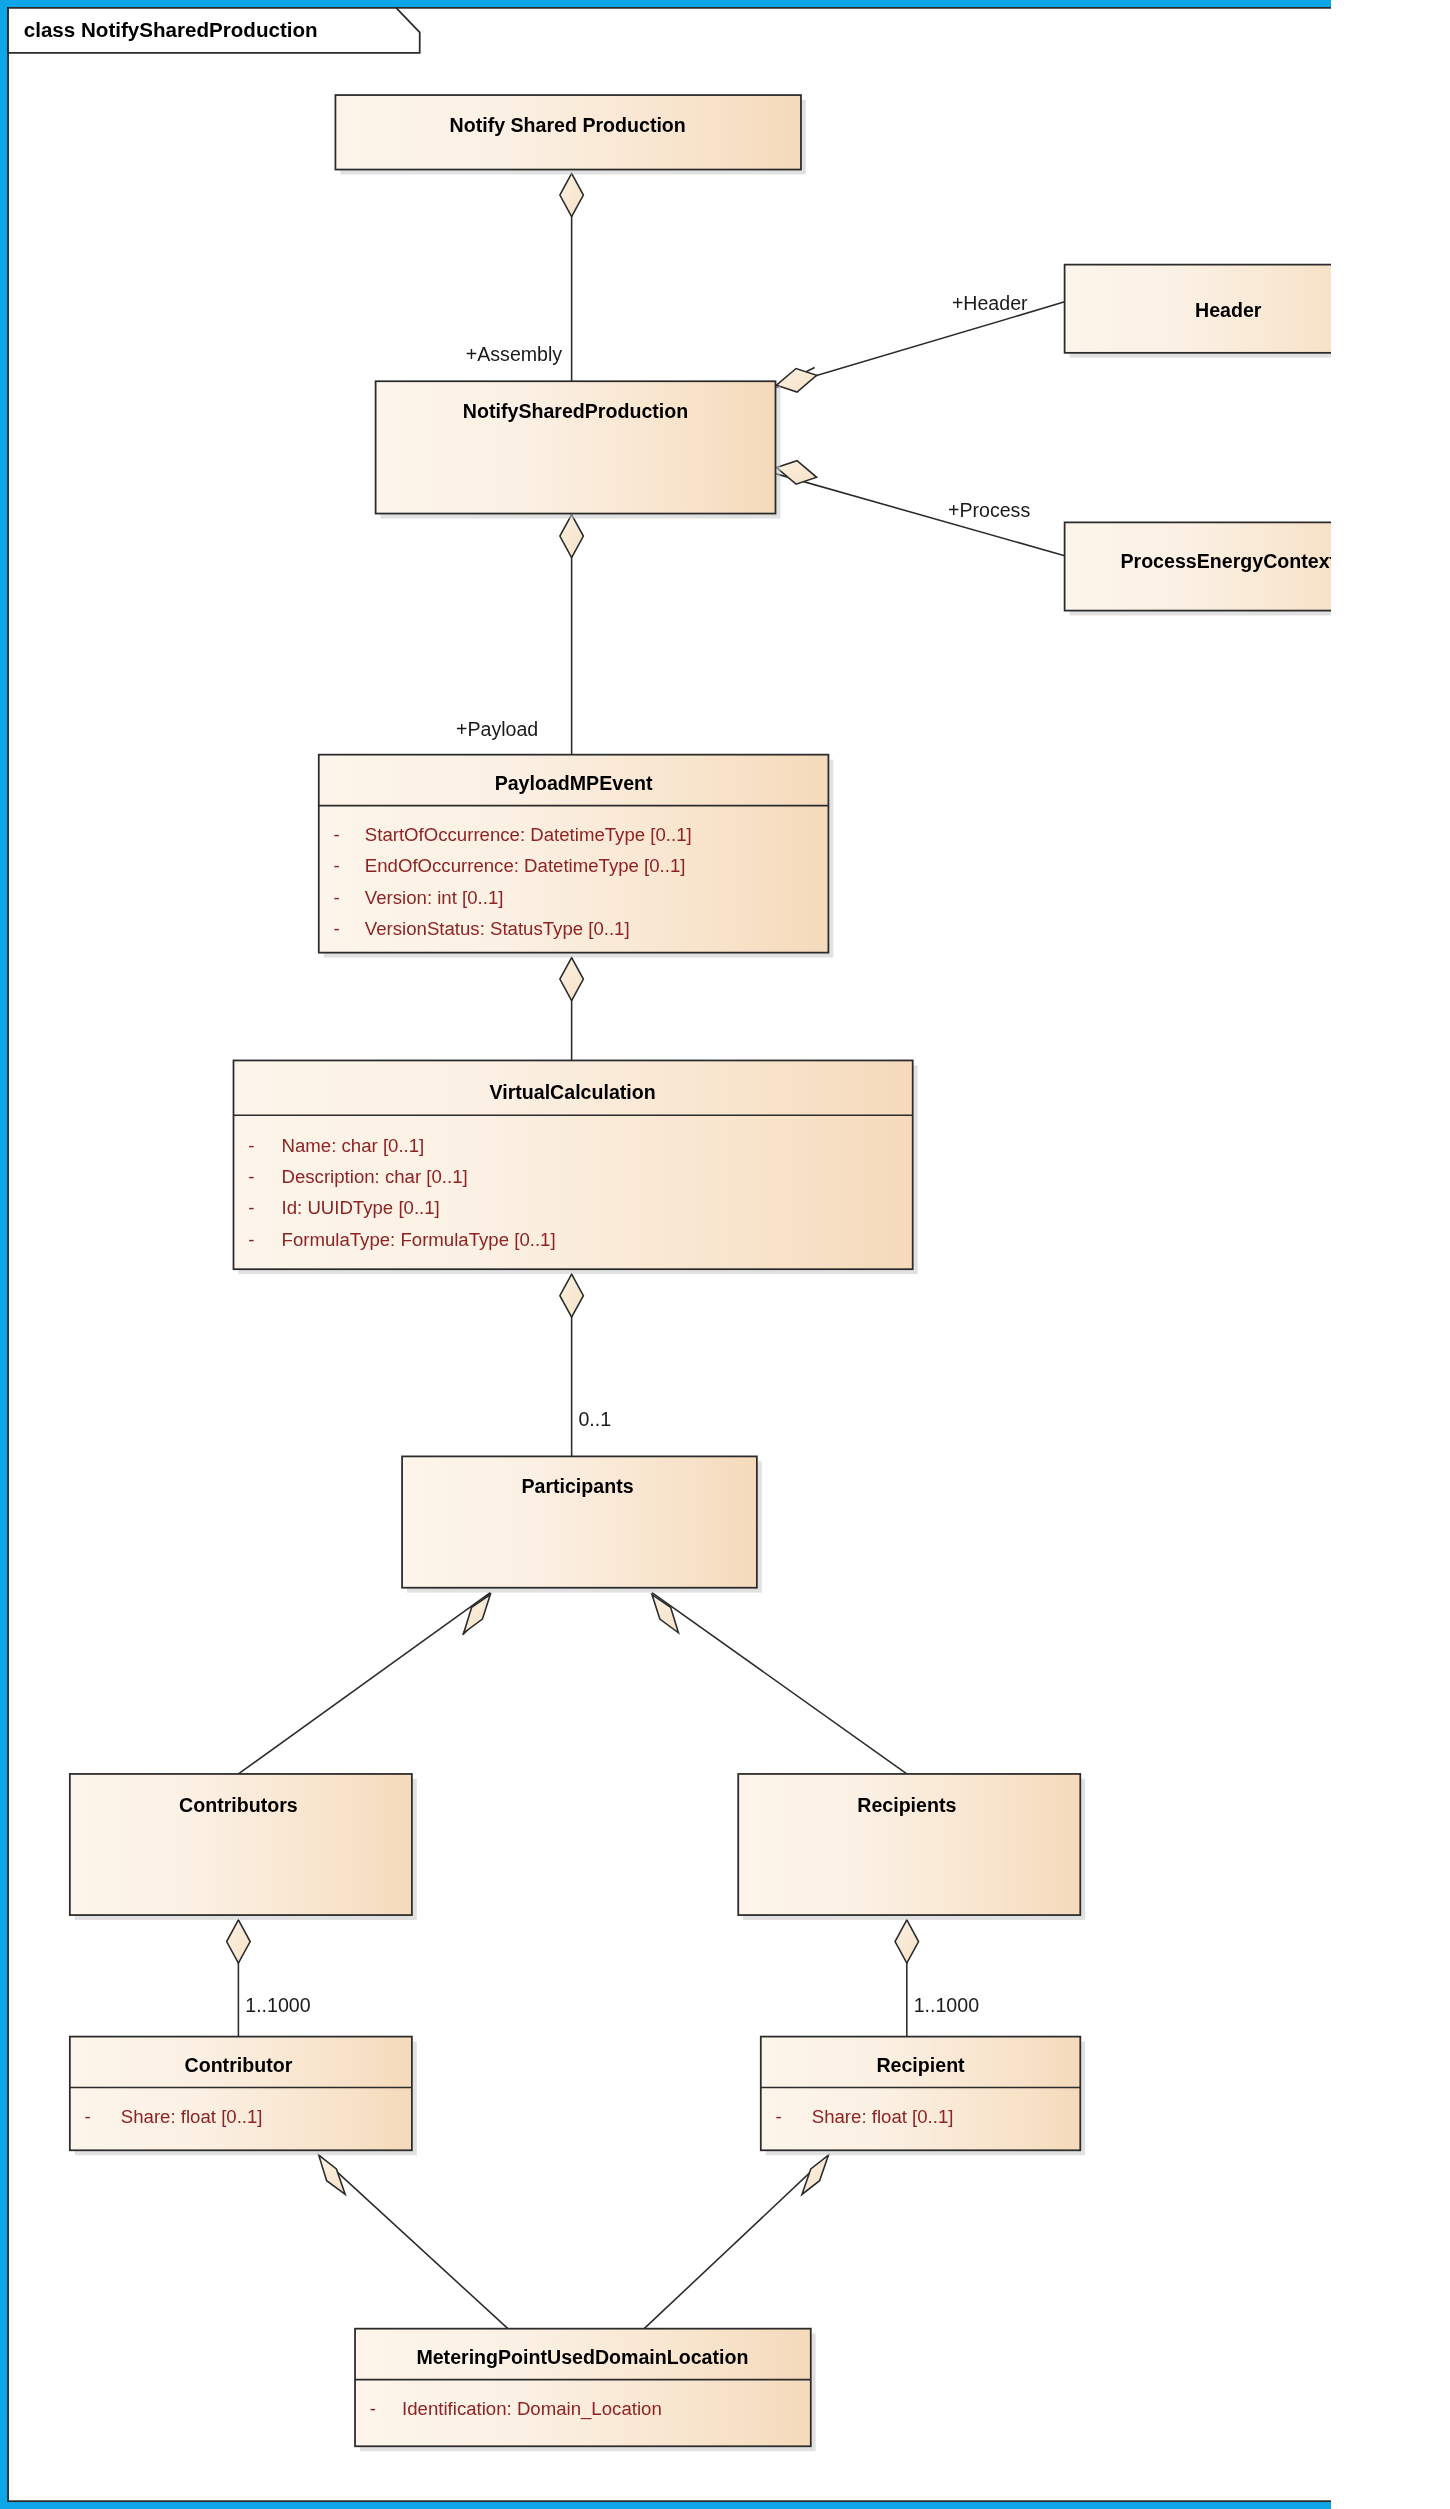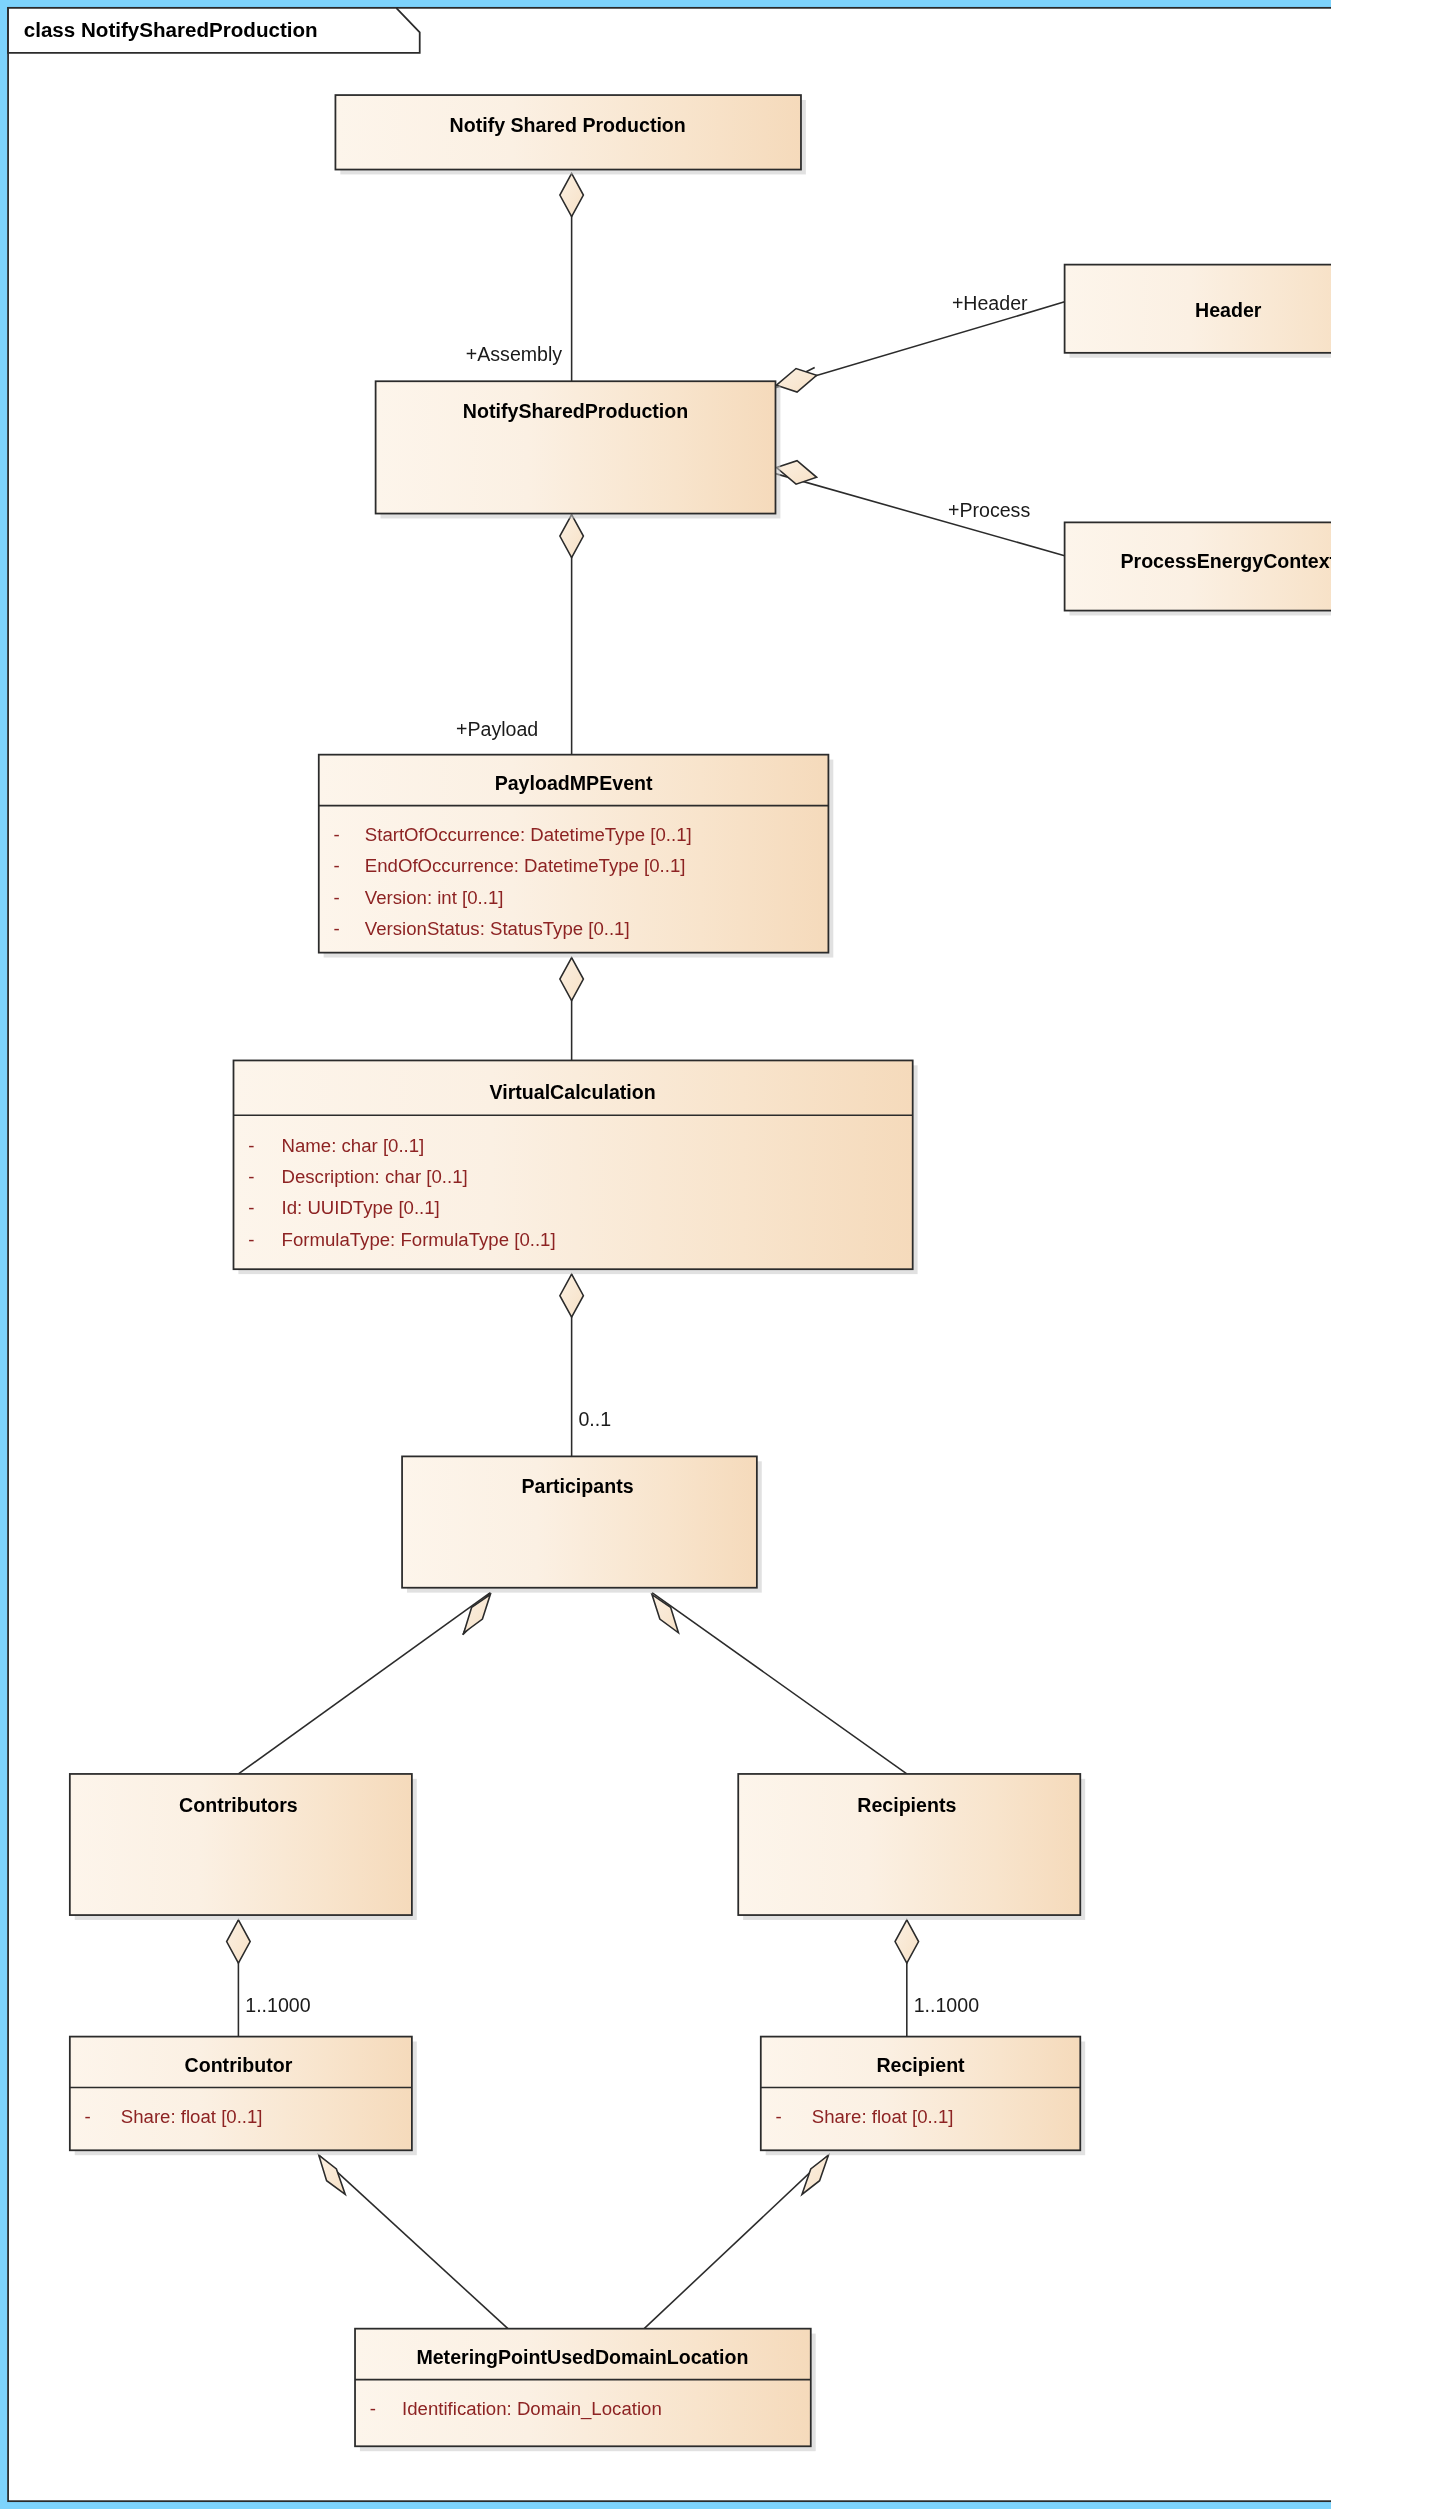--- a/index.html
+++ b/index.html
@@ -1,21 +1,21 @@
 <!DOCTYPE html>
 <html><head>
 <meta charset="utf-8">
 <style>
   html,body{margin:0;padding:0;background:#ffffff;}
   body{
     width:1451px;height:2509px;
     font-family:"Liberation Sans", sans-serif;
     -webkit-font-smoothing:antialiased;
   }
-  #stage{position:relative;width:1331px;height:2509px;overflow:hidden;background:#7dd3fc;}
+  #stage{position:relative;width:1331px;height:2509px;overflow:hidden;background:#0ea5e9;}
   svg{display:block;}
   .cls-title{
     font-family:"Liberation Sans", sans-serif;
     font-weight:bold;font-size:20px;fill:#000000;
   }
   .cls-attr{
     font-family:"Liberation Sans", sans-serif;
     font-weight:normal;font-size:19px;fill:#8d2323;
   }
   .cls-attr-vis{

